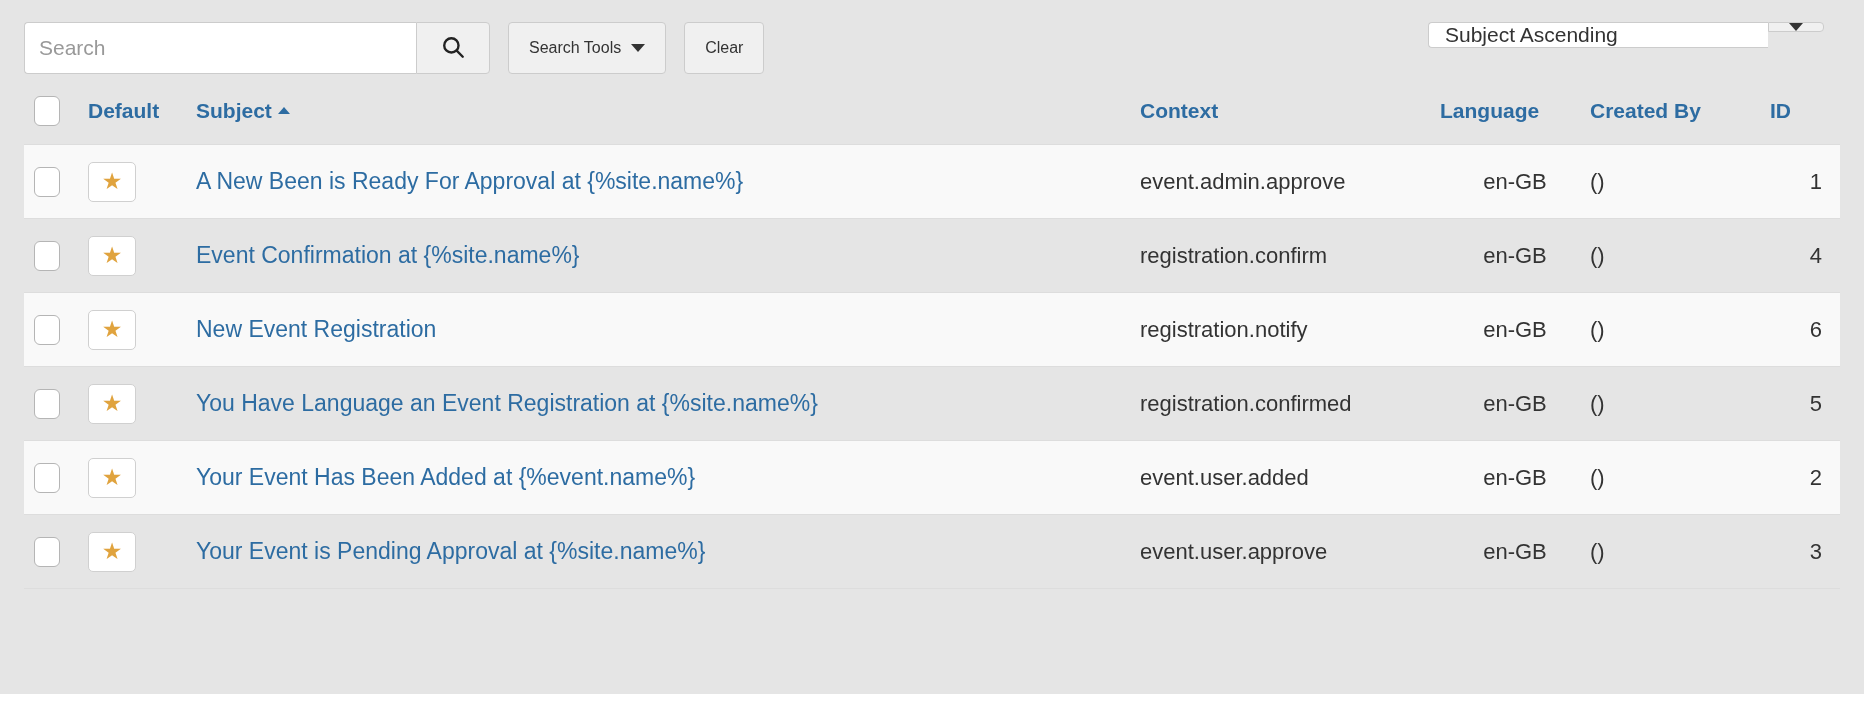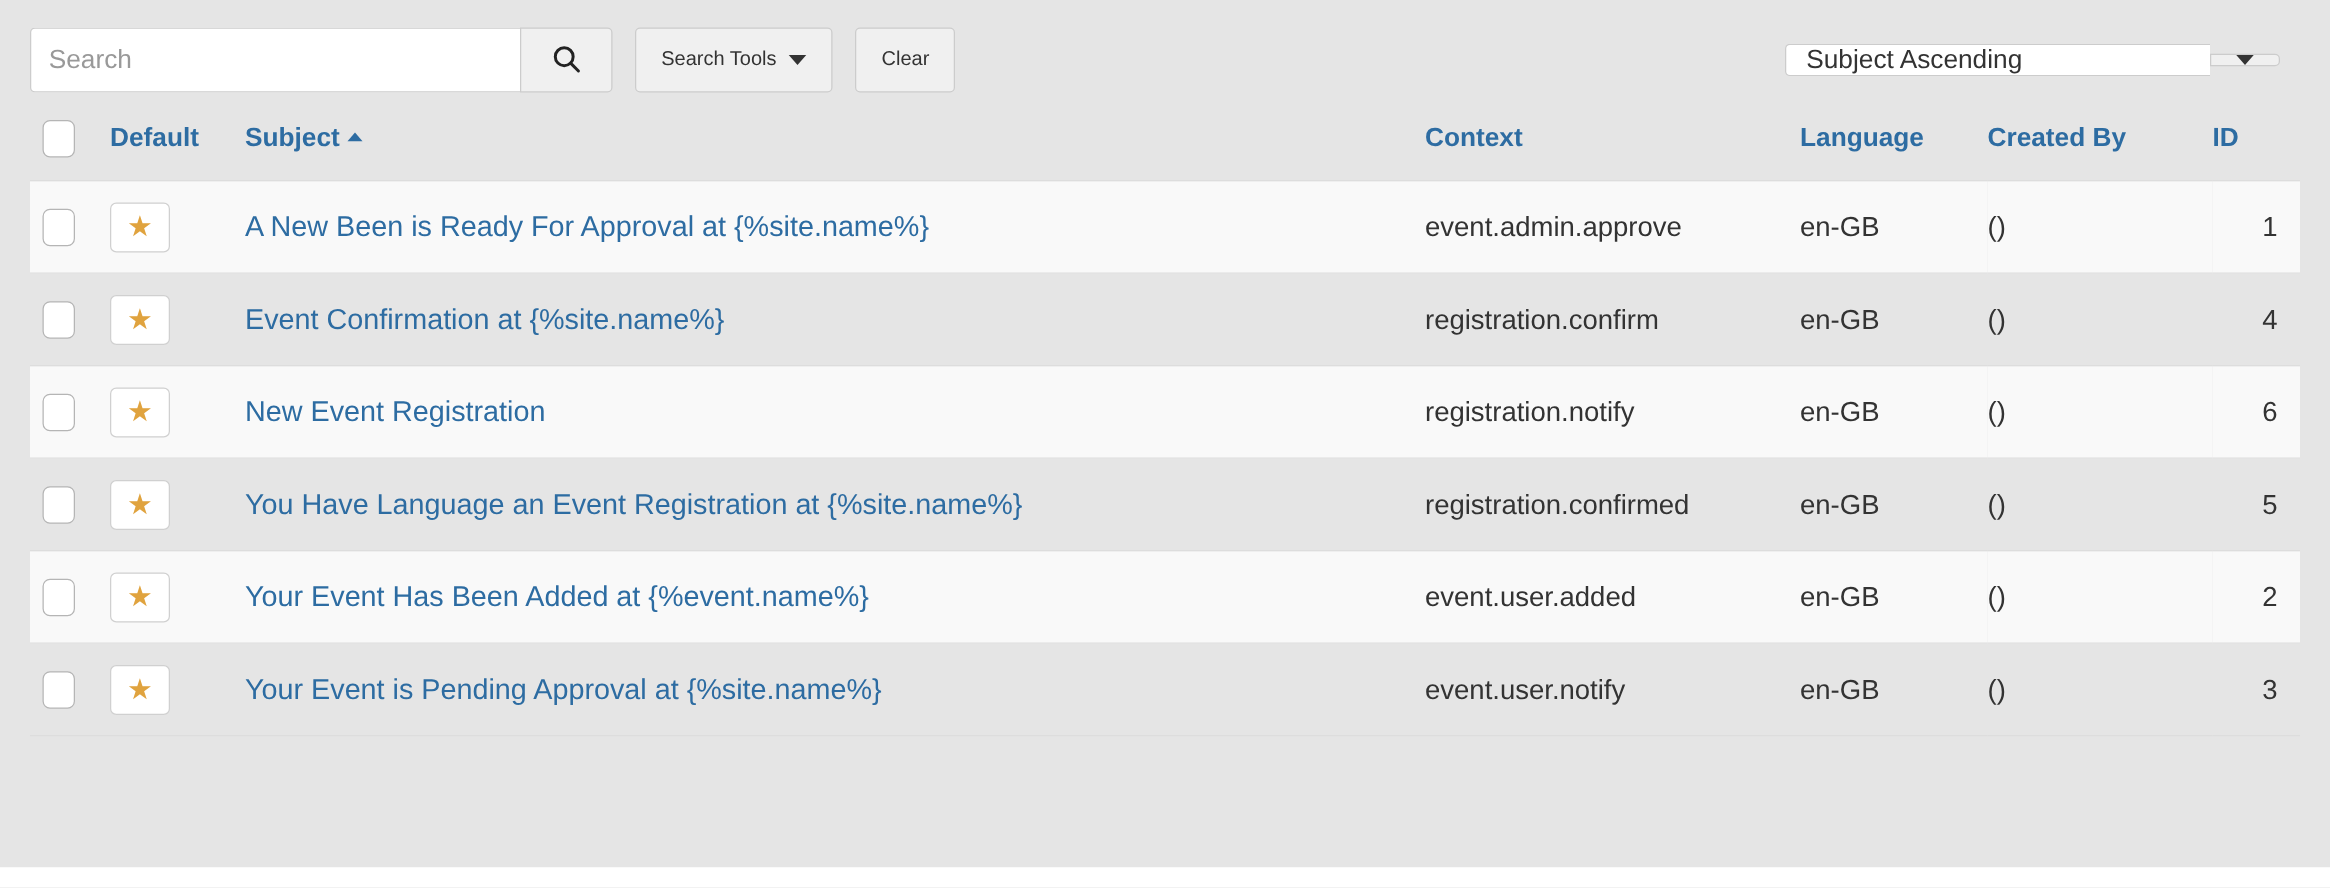--- a/index.html
+++ b/index.html
@@ -95,21 +95,21 @@
     display: inline-block;
     width: 0; height: 0;
     border-left: 7px solid transparent;
     border-right: 7px solid transparent;
     border-top: 8px solid #333333;
   }
 
   
   .select-group {
     display: flex;
-    align-items: center;
+    align-items: flex-start;
     height: 52px;
   }
   .select-face {
     border: 1px solid #cccccc;
     border-right: none;
     border-radius: 4px 0 0 4px;
     background: #ffffff;
     font-size: 21px;
     color: #333333;
     display: flex;
@@ -160,21 +160,21 @@
     color: #333333;
     border-top: 1px solid #dddddd;
   }
   table.grid tbody tr:last-child td { border-bottom: 1px solid #dddddd; }
   table.grid tbody tr.odd td { background: #f9f9f9; }
 
   .col-check   { width: 64px;  padding-left: 10px !important; }
   .col-default { width: 108px; }
   .col-subject { }
   .col-context { width: 300px; }
-  .col-lang    { width: 150px; }
+  .col-lang    { width: 150px; text-align: center; }
   .col-created { width: 180px; }
   .col-id      { width: 70px;  text-align: right; padding-right: 18px !important; }
 
   th.col-id { text-align: right; padding-right: 18px; }
 
   .chk {
     appearance: none;
     -webkit-appearance: none;
     width: 26px;
     height: 30px;
@@ -349,21 +349,21 @@
           <td class="col-lang cell-text">en-GB</td>
           <td class="col-created cell-text">()</td>
           <td class="col-id cell-text">2</td>
         </tr>
         <tr class="even">
           <td class="col-check"><input type="checkbox" class="chk" style=""></td>
           <td class="col-default"><button class="star-btn">
               <span class="star-glyph">★</span>
             </button></td>
           <td class="col-subject"><a class="subject-link">Your Event is Pending Approval at {%site.name%}</a></td>
-          <td class="col-context cell-text">event.user.notify</td>
+          <td class="col-context cell-text">event.user.approve</td>
           <td class="col-lang cell-text">en-GB</td>
           <td class="col-created cell-text">()</td>
           <td class="col-id cell-text">3</td>
         </tr>
       </tbody>
   </table>
 
 </div>
 
 </body></html>

